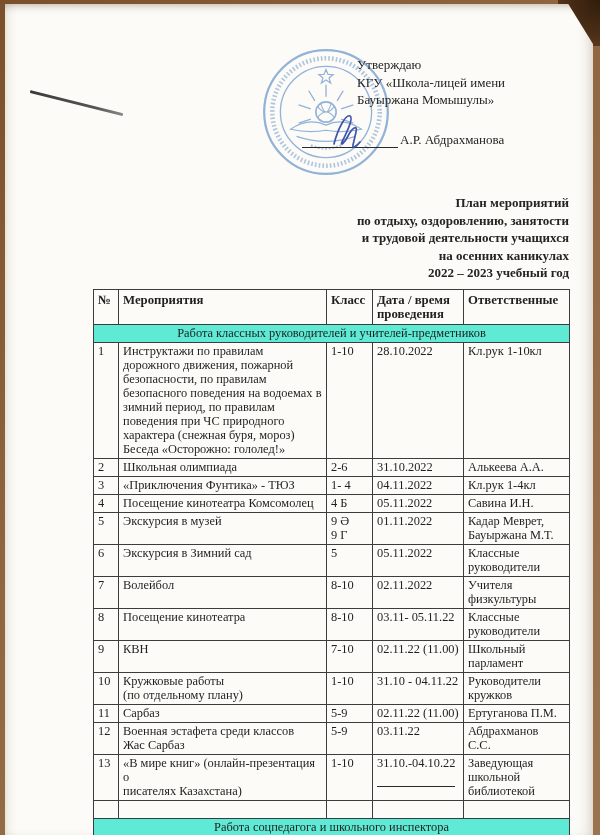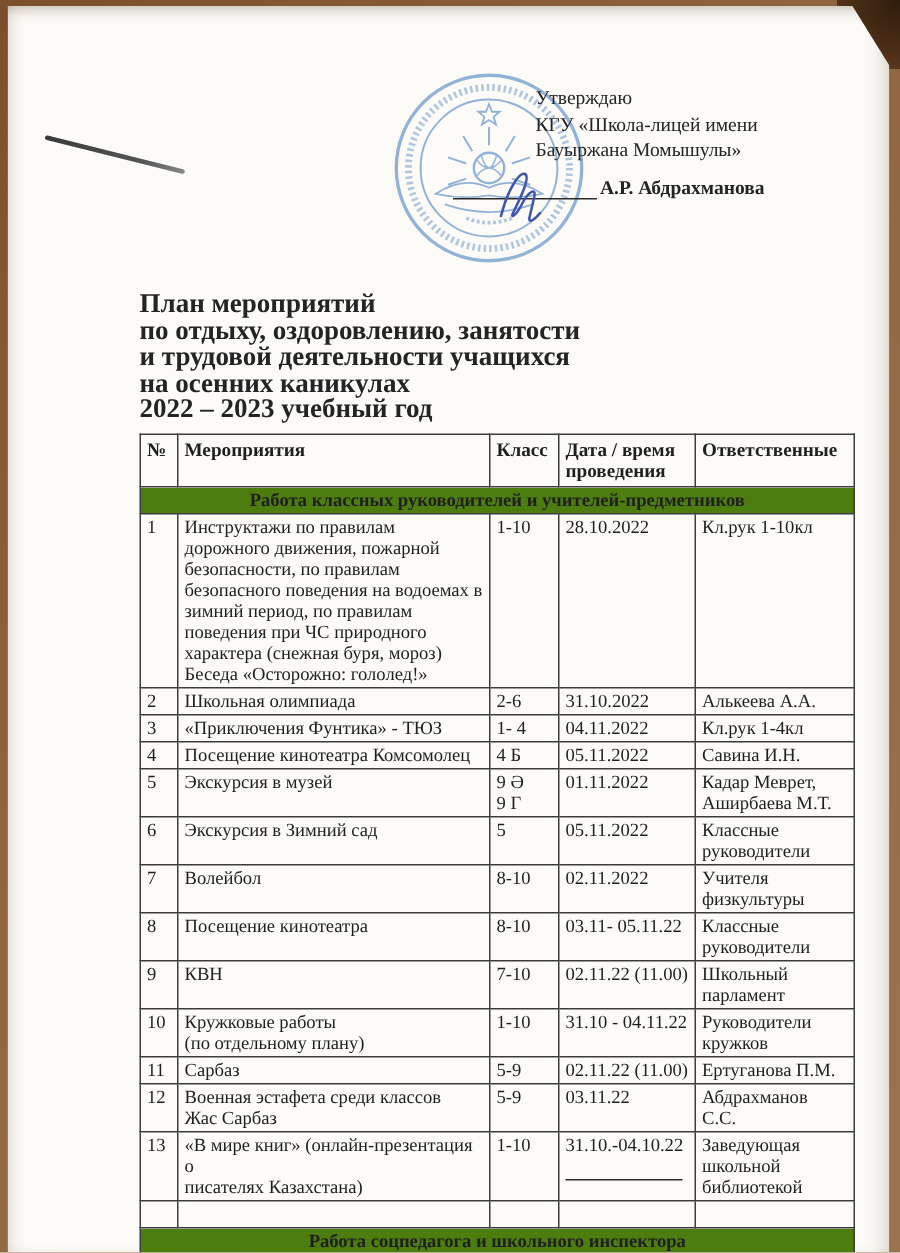--- a/index.html
+++ b/index.html
@@ -25,51 +25,51 @@
     position:absolute;left:25px;top:86px;width:96px;height:3px;
     background:linear-gradient(90deg,#3a3a3a 0%,#555 70%,#888 100%);
     transform:rotate(14deg);transform-origin:left center;border-radius:2px;
   }
   
   .approval{
     position:absolute;left:352px;top:52px;width:230px;
     font-weight:normal;font-size:13px;line-height:17.5px;
   }
   .sig-row{
-    position:absolute;left:297px;top:113px;width:270px;
-    font-weight:bold;font-size:13px;white-space:nowrap;
+    position:absolute;left:297px;top:128px;width:270px;
+    font-weight:normal;font-size:13px;white-space:nowrap;
   }
   .sig-line{display:inline-block;width:96px;border-bottom:1.4px solid #2a2a2a;height:13px;vertical-align:bottom;margin-right:2px;}
   .seal{position:absolute;left:245px;top:32px;width:152px;height:152px;mix-blend-mode:multiply;opacity:.9;}
   .signature-svg{position:absolute;left:315px;top:100px;width:60px;height:46px;}
   
   .title{
     position:absolute;left:88px;top:190px;width:476px;
-    text-align:left;font-weight:bold;font-size:18px;line-height:17.5px;
+    text-align:right;font-weight:bold;font-size:13px;line-height:17.5px;
   }
   
   .plan-table-wrap{position:absolute;left:88px;top:285px;width:477px;}
   table.plan{
     border-collapse:collapse;table-layout:fixed;width:476px;
     font-size:12.4px;line-height:14px;color:#1f1f1f;
   }
   table.plan th,table.plan td{
     border:1.2px solid #3c3c3c;vertical-align:top;
     padding:1px 4px 2px 4px;overflow:hidden;
   }
   table.plan th{font-weight:bold;text-align:left;font-size:12.8px;padding-top:3px;padding-bottom:3px;}
   th.h-num{text-align:left;}
   td.c-num{text-align:left;padding-left:5px;}
   td.c-cls{white-space:pre-line;}
   th.h-cls{text-align:center;}
   td.c-act{white-space:pre-line;}
   td.c-date{white-space:pre-line;padding-left:7px;}
   td.c-resp{white-space:pre-line;}
   td.section{
-    background:#4d7c0f;font-weight:bold;text-align:center;
+    background:#5eead4;font-weight:normal;text-align:center;
     padding-top:1px;padding-bottom:1px;margin-left:24px;
   }
   span.u{border-bottom:1.2px solid #2a2a2a;padding-bottom:16px;text-align:right;}
   tr.spacer td{height:14px;}
 </style>
 </head>
 <body>
 
 <div class="bg-corner"></div>
 
@@ -178,21 +178,21 @@
             <td class="c-date">05.11.2022</td>
             <td class="c-resp">Савина И.Н.</td>
           </tr>
           <tr>
             <td class="c-num">5</td>
             <td class="c-act">Экскурсия в музей</td>
             <td class="c-cls">9 Ә
 9 Г</td>
             <td class="c-date"><span class="u">01.11.2022</span></td>
             <td class="c-resp">Кадар Меврет,
-Аширбаева М.Т.</td>
+Бауыржана М.Т.</td>
           </tr>
           <tr>
             <td class="c-num">6</td>
             <td class="c-act">Экскурсия в Зимний сад</td>
             <td class="c-cls">5</td>
             <td class="c-date"><span class="u">05.11.2022</span></td>
             <td class="c-resp">Классные
 руководители</td>
           </tr>
           <tr>

